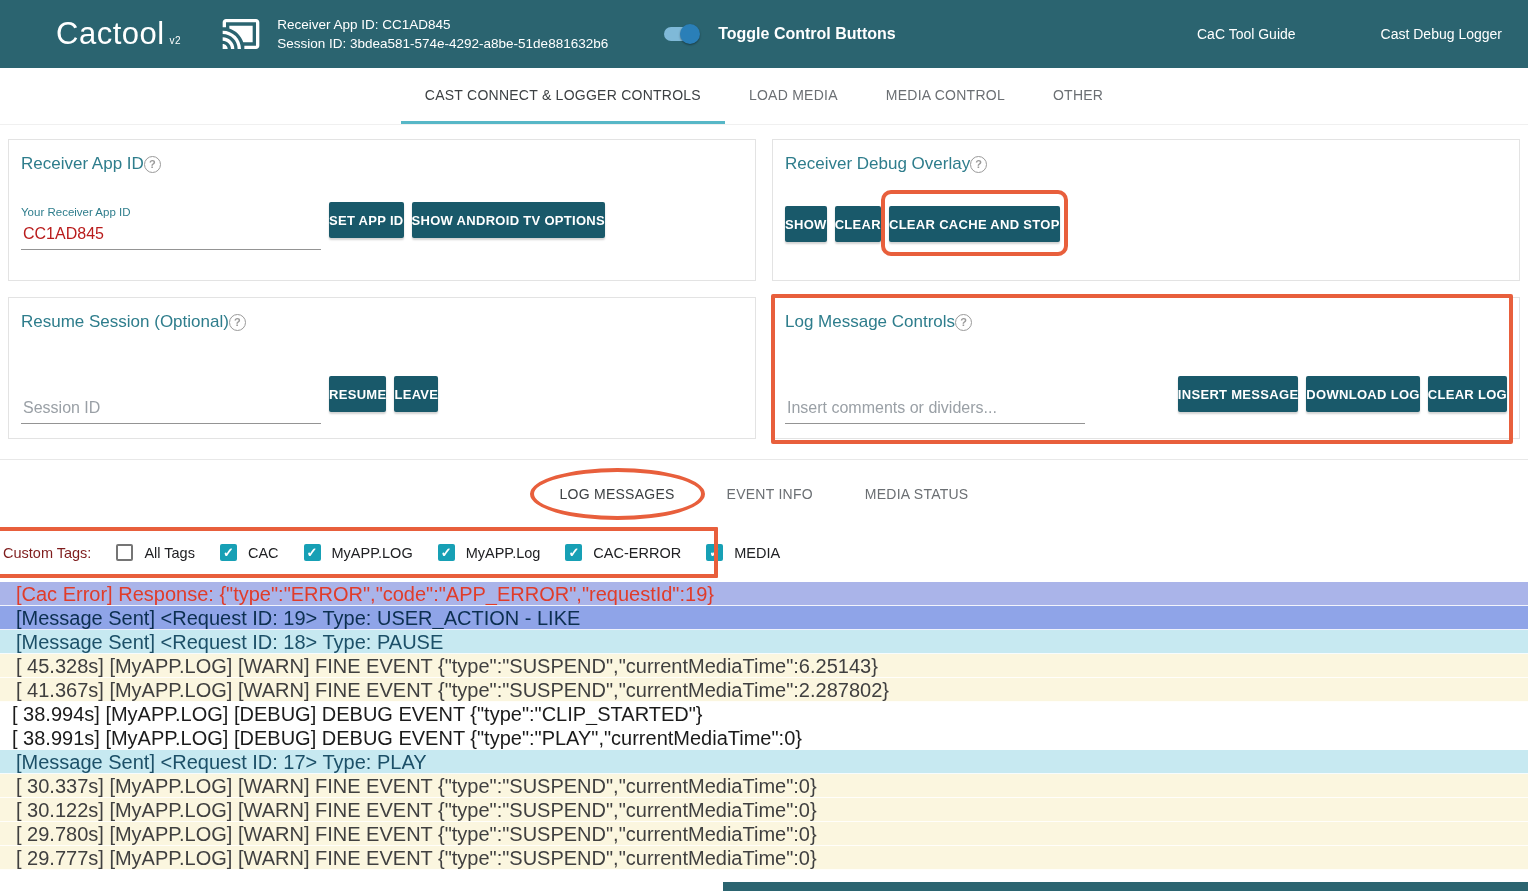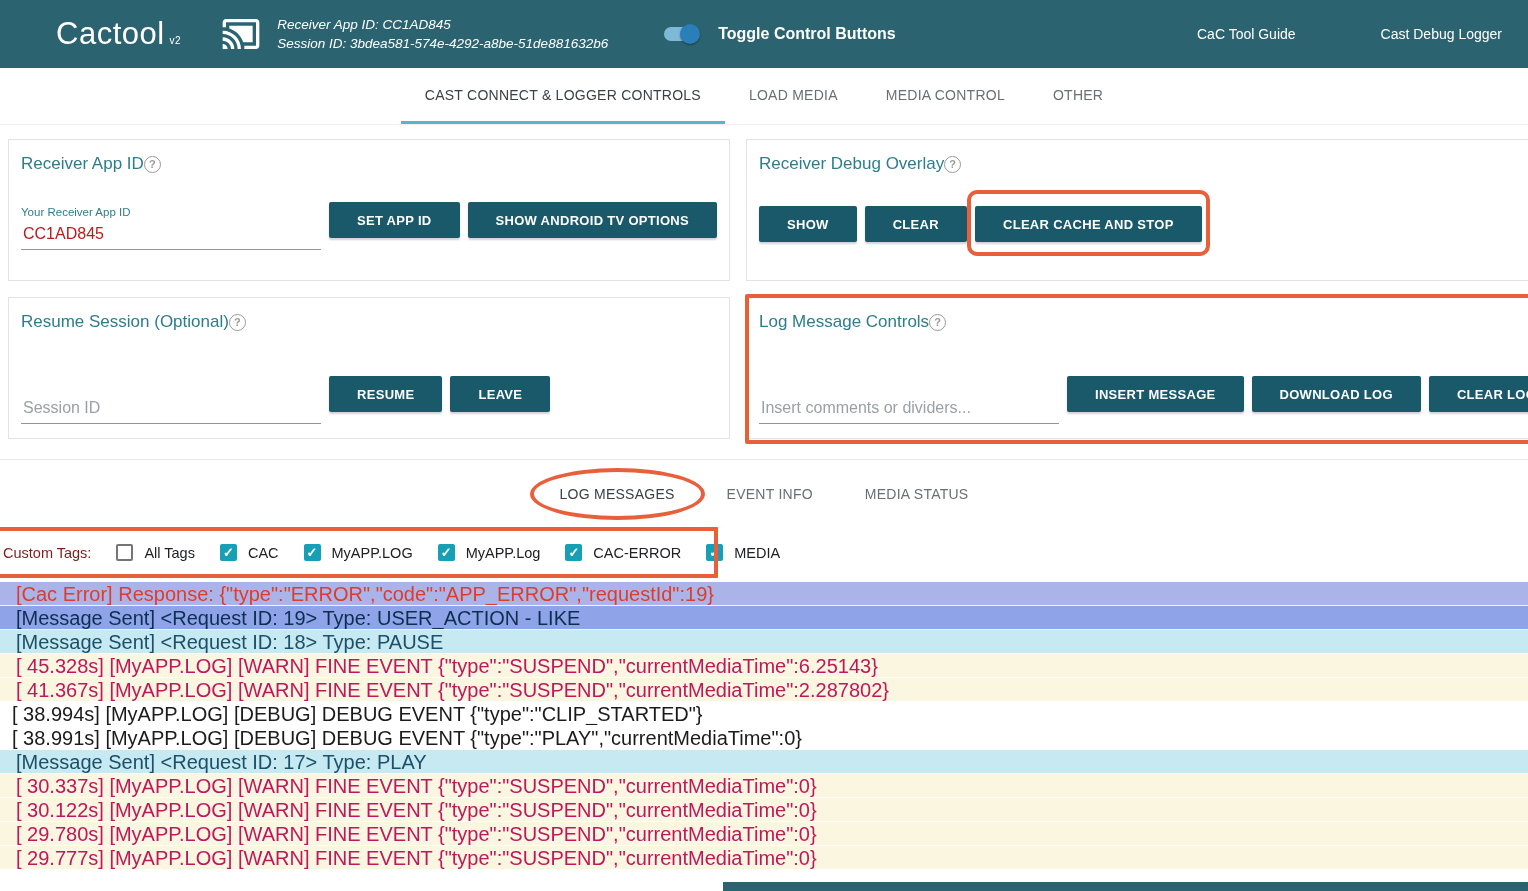--- a/index.html
+++ b/index.html
@@ -11,21 +11,21 @@
   [data-interactable="true"] { cursor:pointer; }
 
   
   .header {
     height:68px; background:var(--header-bg,#2b6470); color:#fff;
     display:flex; align-items:center; padding:0 26px 0 56px;
   }
   .logo { font-size:31px; letter-spacing:.5px; white-space:nowrap; }
   .logo .ver { font-size:10px; margin-left:5px; }
   .cast-icon { width:44px; height:40px; margin-left:38px; flex:none; }
-  .ids { margin-left:14px; font-size:13.5px; line-height:19px; white-space:nowrap;font-style:italic; }
+  .ids { margin-left:14px; font-size:13.5px; line-height:19px; white-space:nowrap; }
   .switch { margin-left:54px; position:relative; width:38px; height:20px; flex:none; }
   .switch .track { position:absolute; left:2px; top:3px; width:34px; height:14px; border-radius:7px; background:var(--toggle-track,#7fb9d8); }
   .switch .knob  { position:absolute; right:0; top:0; width:20px; height:20px; border-radius:50%; background:var(--toggle-knob,#2a7fb8); box-shadow:0 1px 2px rgba(0,0,0,.4); }
   .toggle-label { margin-left:18px; font-size:16px; font-weight:700; white-space:nowrap; }
   .header-spacer { flex:1; }
   .header-link { font-size:14px; margin-left:85px; white-space:nowrap; }
 
   
   .main-tabs { height:57px; display:flex; justify-content:center; border-bottom:1px solid #f0f0f0; }
   .tab {
@@ -46,21 +46,21 @@
   .input-group { width:300px; flex:none; }
   .input-label { color:var(--card-title,#2e7d8c); font-size:11.5px; margin-bottom:1px; }
   .text-input {
     width:100%; border:none; border-bottom:1px solid #949494; outline:none; background:transparent;
     font-family:inherit; font-size:16px; color:#b91c1c; padding:6px 2px;
   }
   .text-input::placeholder { color:#9aa0a6; }
   .btns { display:flex; gap:8px; margin-left:8px; margin-bottom:12px; align-items:center; }
   .btn {
     background:var(--button-bg,#19596a); color:#fff; border:none; border-radius:2px;
-    height:36px; padding:0 28px; font-family:inherit; font-size:13px; font-weight:700;
+    height:36px; padding:0 0; font-family:inherit; font-size:13px; font-weight:700;
     letter-spacing:.3px; white-space:nowrap; box-shadow:0 2px 2px rgba(0,0,0,.18);
   }
   .rai-row { margin-top:28px; }
   .overlay-btns { margin-top:32px; margin-left:0; margin-bottom:0; }
   .resume-row { margin-top:44px; }
   .lmc-row { margin-top:44px; }
   .lmc-row .flex-spacer { flex:1; }
 
   
   .annot { position:absolute; border:4px solid var(--annotation,#e85f3c); pointer-events:none; z-index:5; }
@@ -94,21 +94,21 @@
 
   
   .log-list { margin-top:5px; }
   .log-row {
     height:24px; line-height:25px; padding-left:16px; font-size:20px;
     white-space:nowrap; overflow:hidden; border-bottom:1px solid rgba(255,255,255,.85);
   }
   .row-error     { background:var(--row-error-bg,#aab4e9); color:var(--row-error-text,#e03c2a); }
   .row-sent-blue { background:var(--row-sent-blue-bg,#8fa4e8); color:#0c2f50; }
   .row-sent      { background:var(--row-sent-bg,#c7e9f1); color:#1c5068; }
-  .row-warn      { background:var(--row-warn-bg,#fbf6df); color:#be185d; }
+  .row-warn      { background:var(--row-warn-bg,#fbf6df); color:#404040; }
   .row-debug     { background:#fff; color:#1b1b1b;padding-left:12px; }
 
   .bottom-strip { position:absolute; bottom:0; left:723px; right:0; height:9px; background:var(--header-bg,#2b6470); }
 </style>
 </head>
 <body>
 
 <header class="header" data-interactable="false">
   <div class="logo" data-interactable="false">
     <span data-interactable="false">Cactool</span><span class="ver" data-interactable="false">v2</span>

